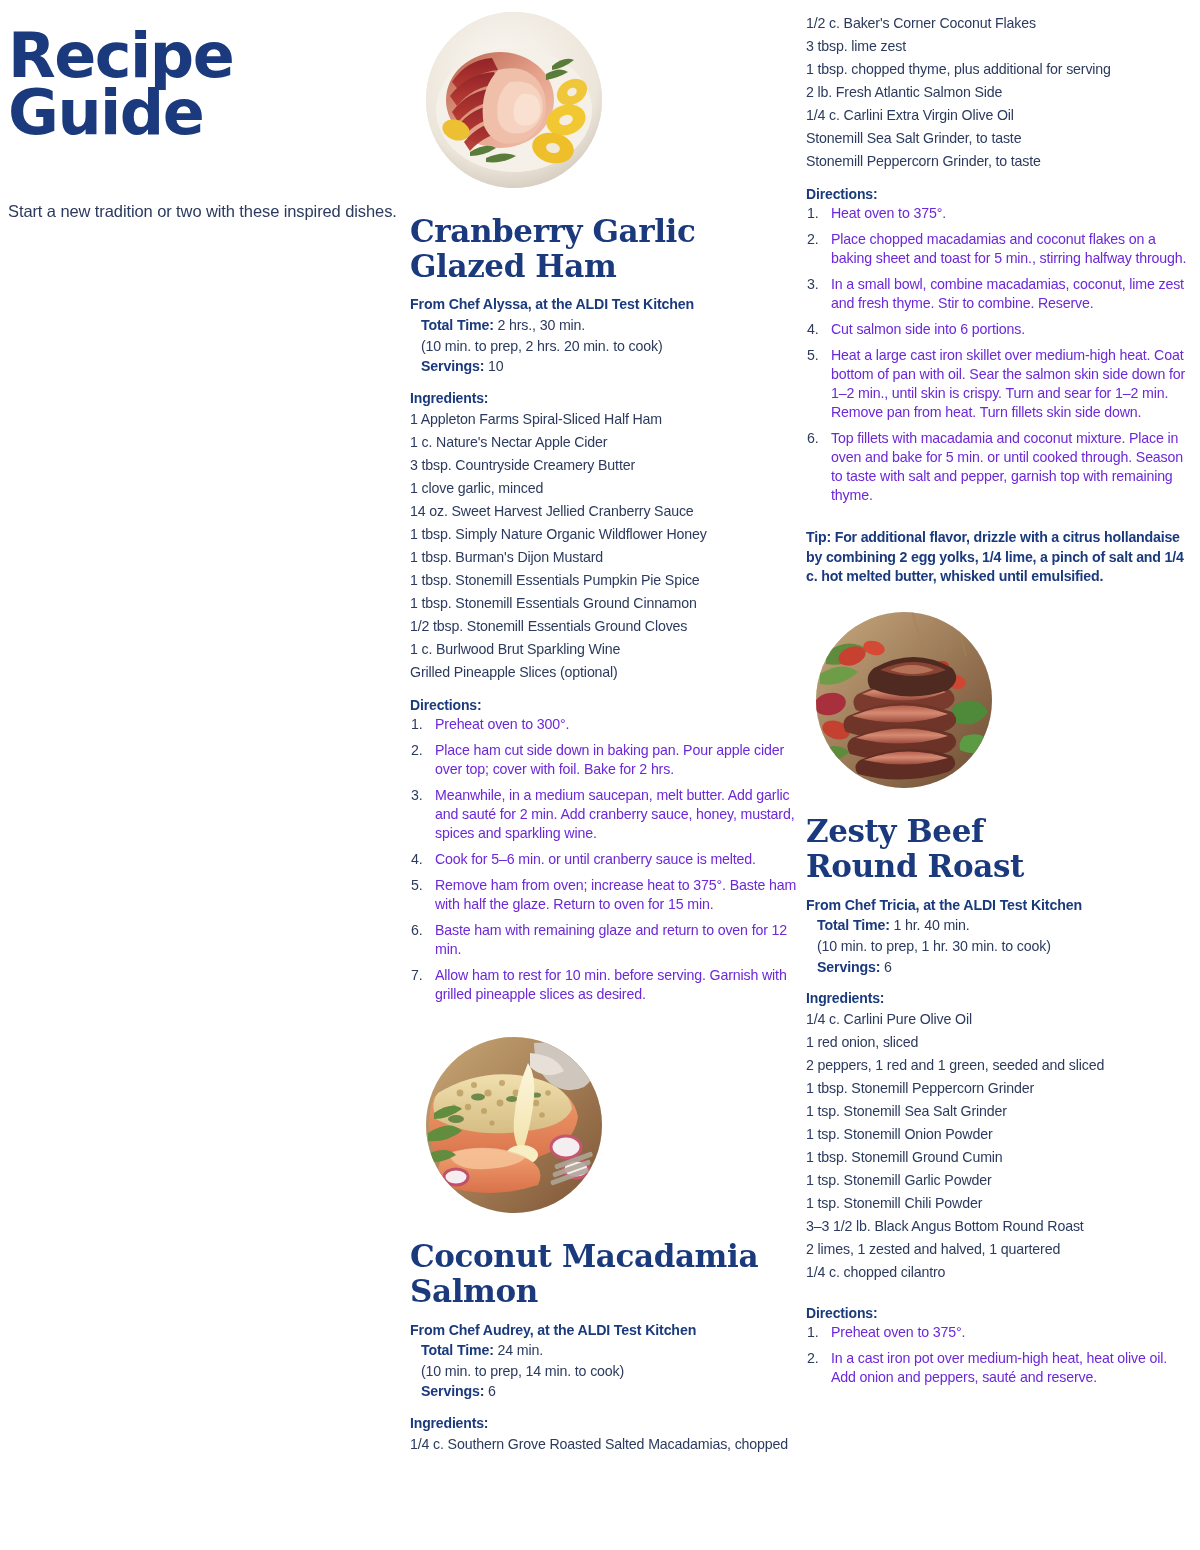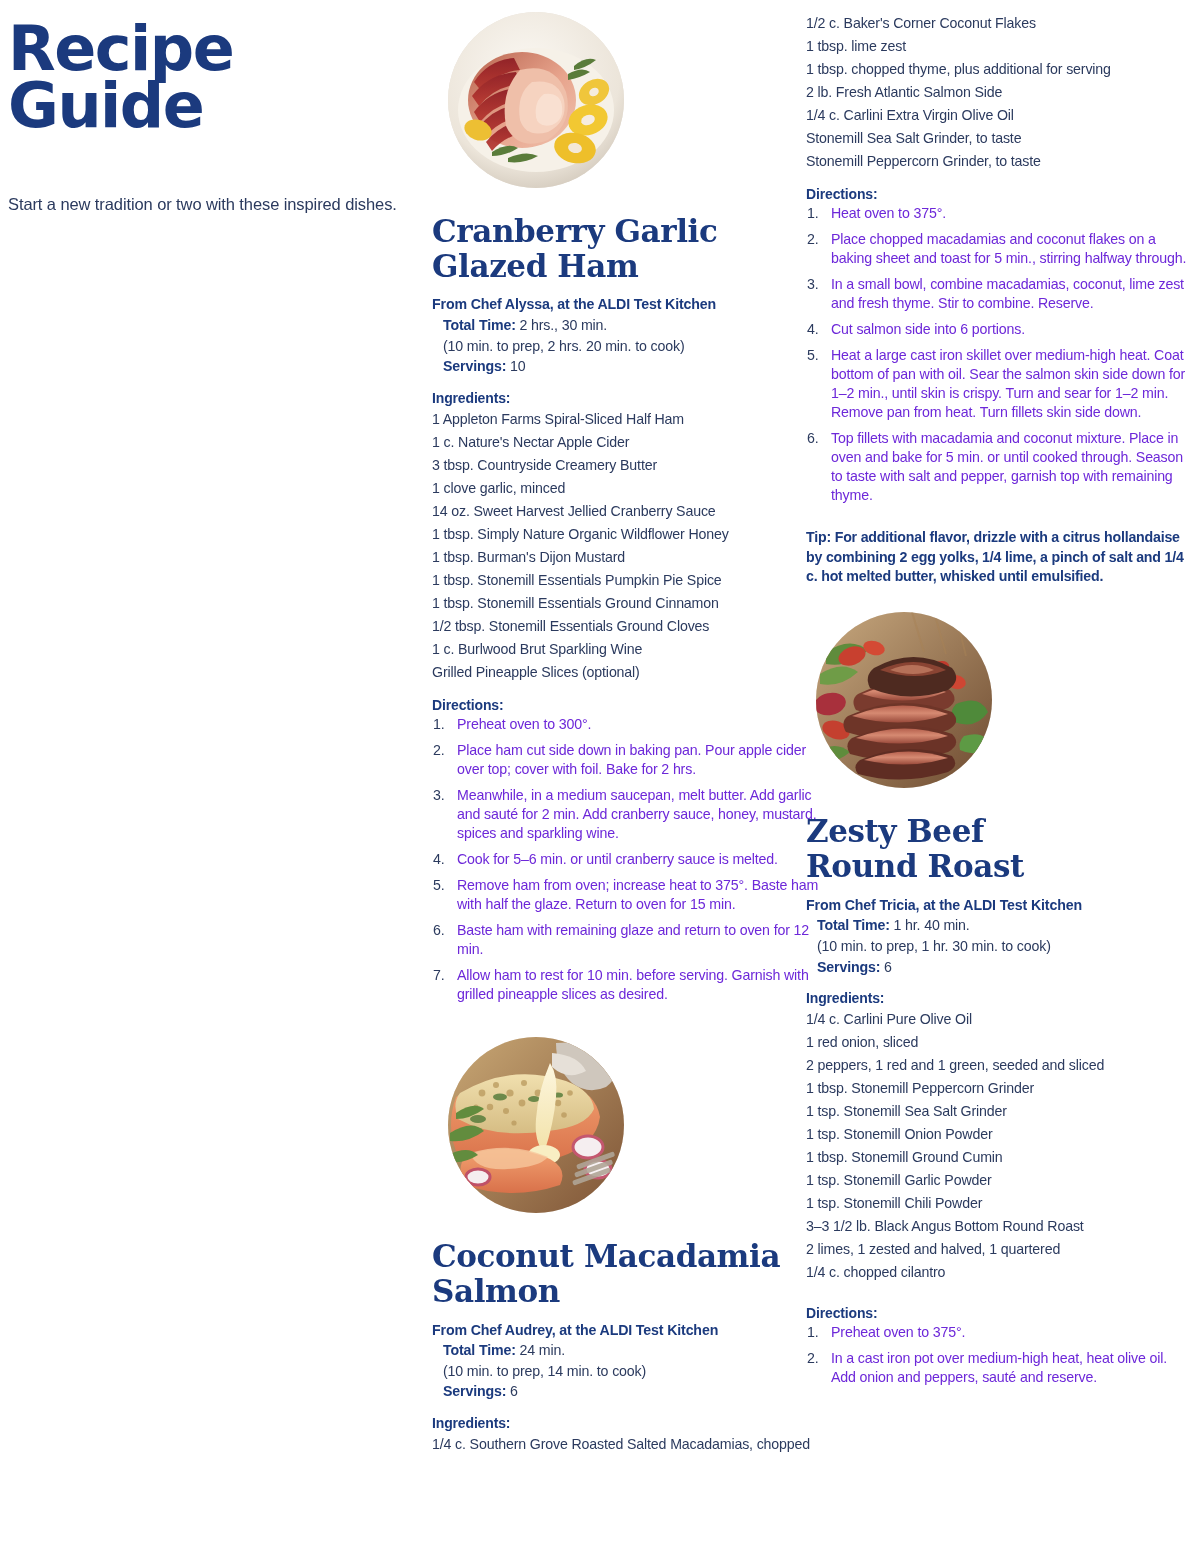--- a/index.html
+++ b/index.html
@@ -15,25 +15,25 @@
     position: relative;
     width: 1200px;
     height: 1550px;
     background: #ffffff;
     overflow: hidden;
   }
 
   
   .col { position: absolute; top: 0; }
   .col-left   { left: 8px;   width: 390px; }
-  .col-mid    { left: 432px; width: 390px; }
+  .col-mid    { left: 410px; width: 390px; }
   .col-right  { left: 806px; width: 386px; }
 
   
-  .masthead { padding-top: 20px; }
+  .masthead { padding-top: 27px; }
   .masthead-title {
     font-family: "DejaVu Sans", sans-serif;
     font-weight: bold;
     font-size: 62px;
     line-height: 0.92;
     letter-spacing: -1.5px;
     color: #1b3a7e;
   }
   .masthead-sub {
     margin-top: 60px;
@@ -353,21 +353,21 @@
       <ul class="ing-list">
         <li>1/4 c. Southern Grove Roasted Salted Macadamias, chopped</li>
       </ul>
     </div>
   </div>
 
   <div class="col col-right">
 
     <ul class="ing-list" style="padding-top:12px">
       <li>1/2 c. Baker's Corner Coconut Flakes</li>
-      <li>1 tbsp. lime zest</li>
+      <li>3 tbsp. lime zest</li>
       <li>1 tbsp. chopped thyme, plus additional for serving</li>
       <li>2 lb. Fresh Atlantic Salmon Side</li>
       <li>1/4 c. Carlini Extra Virgin Olive Oil</li>
       <li>Stonemill Sea Salt Grinder, to taste</li>
       <li>Stonemill Peppercorn Grinder, to taste</li>
     </ul>
 
     <div class="section-head">Directions:</div>
     <ol class="dir-list">
       <li>Heat oven to 375°.</li>

